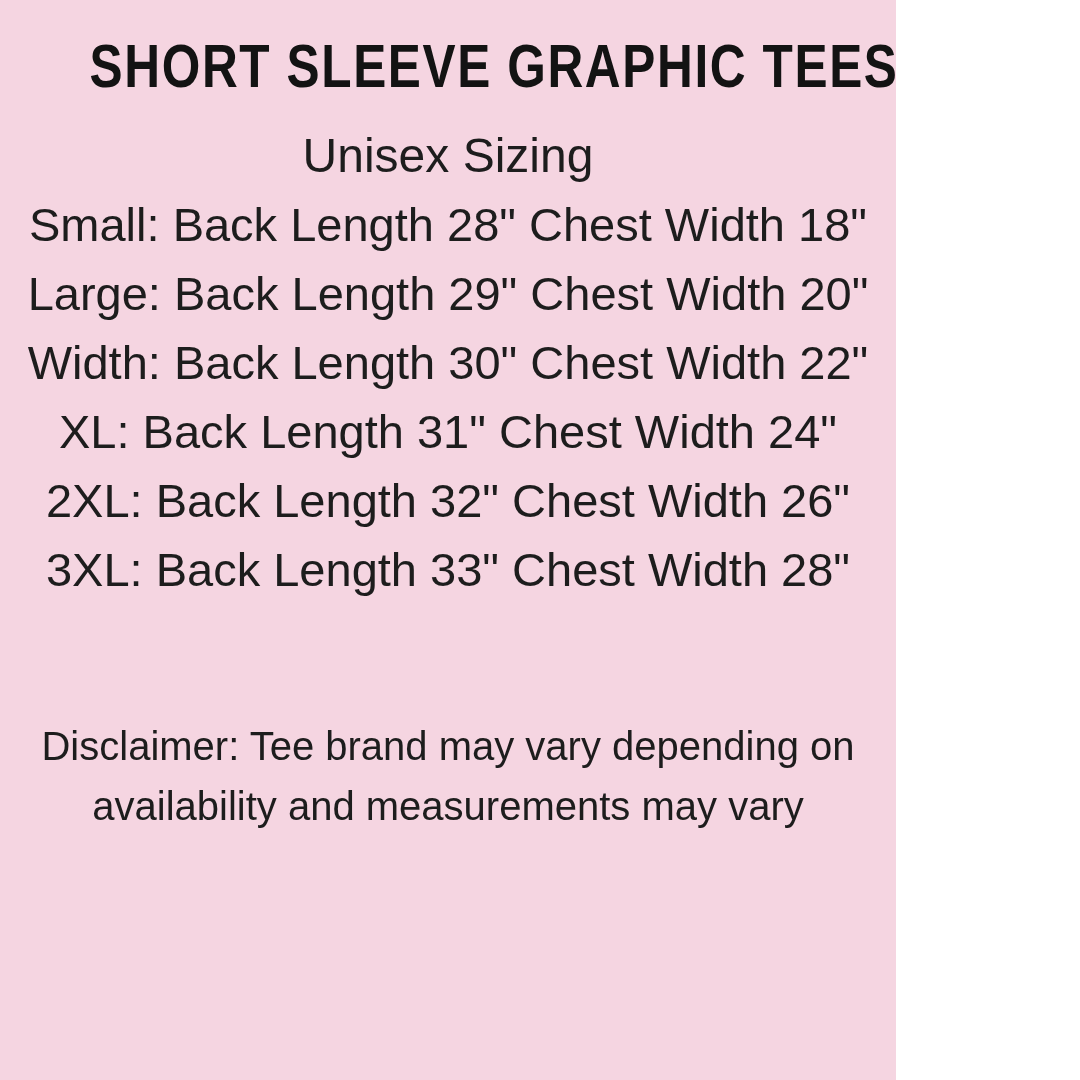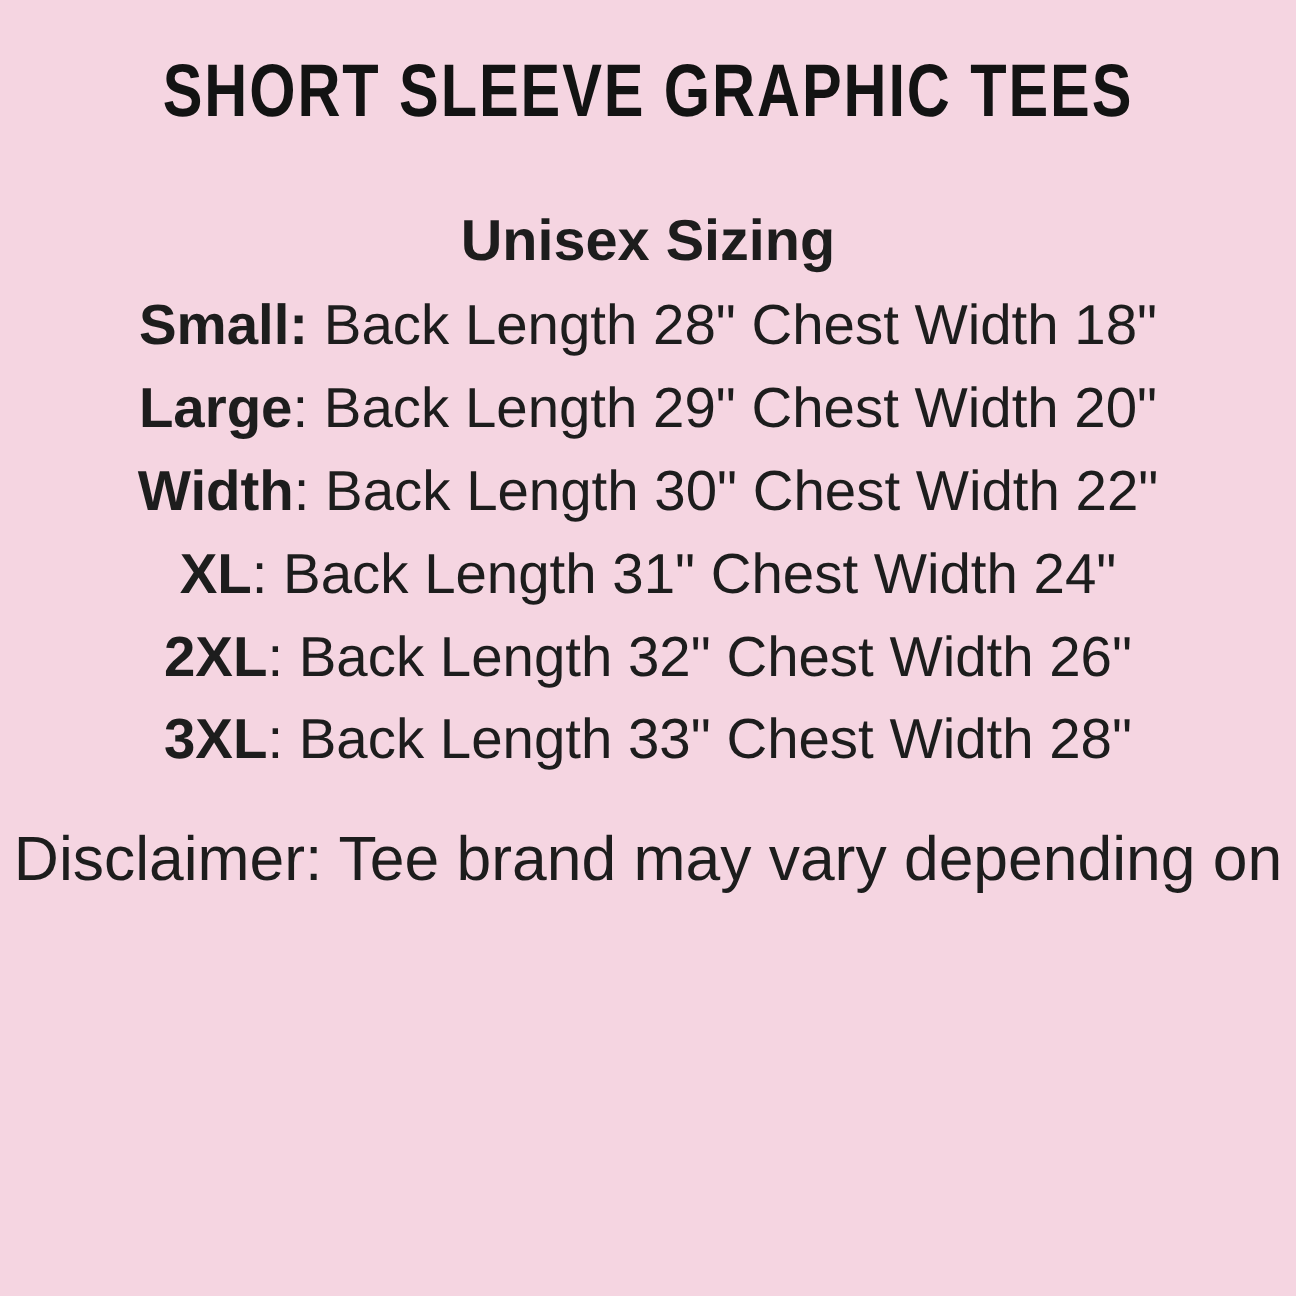--- a/index.html
+++ b/index.html
@@ -1,55 +1,55 @@
 <!DOCTYPE html>
 <html><head>
 <meta charset="utf-8">
 <style>
   html, body { margin: 0; padding: 0; }
   .poster {
     position: relative;
-    width: 1080px;
+    width: 896px;
     height: 1080px;
     background: #F5D5E1;
     color: #1D1D1D;
     font-family: "Liberation Sans", sans-serif;
     text-align: center;
     box-sizing: border-box;
-    padding-top: 46px;
+    padding-top: 35px;
     overflow: hidden;
   }
   .title {
     margin: 0;
     font-size: 62px;
     line-height: 62px;
     font-weight: 800;
     letter-spacing: 2px;
     color: #131313;
     white-space: nowrap;
     transform: scaleX(0.80);
     transform-origin: 50% 50%;
   }
   .sizing-heading {
-    margin-top: 59px;
+    margin-top: 24px;
     font-size: 48px;
     line-height: 69px;
-    font-weight: 700;
+    font-weight: 400;
   }
   .size-row {
     font-size: 47px;
     line-height: 69px;
     white-space: nowrap;
   }
   .size-row .size-label {
-    font-weight: 700;
+    font-weight: 400;
   }
   .disclaimer {
-    margin-top: 36px;
-    font-size: 52px;
+    margin-top: 112px;
+    font-size: 40px;
     line-height: 60px;
     text-align: center;
   }
 </style>
 </head>
 <body>
 
 <div class="poster">
 
   <h1 class="title">SHORT SLEEVE GRAPHIC TEES</h1>
@@ -72,15 +72,16 @@
     <div class="size-row">
       <span class="size-label">2XL</span><span>: Back Length 32" Chest Width 26"</span>
     </div>
     <div class="size-row">
       <span class="size-label">3XL</span><span>: Back Length 33" Chest Width 28"</span>
     </div>
   </div>
 
   <div class="disclaimer">
     <div>Disclaimer: Tee brand may vary depending on</div>
+    <div>availability and measurements may vary</div>
   </div>
 
 </div>
 
 </body></html>

